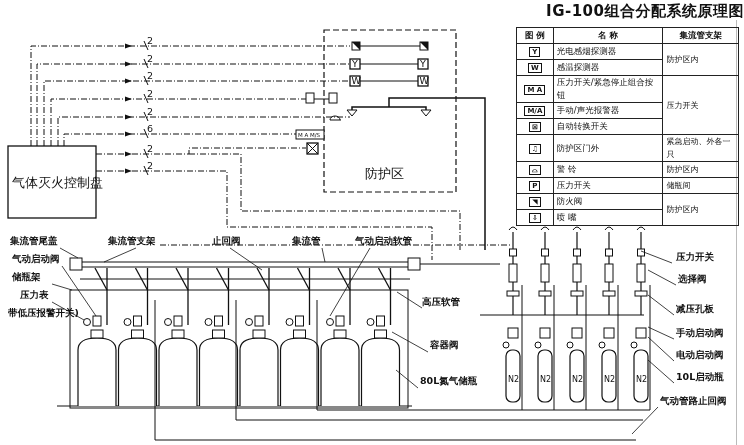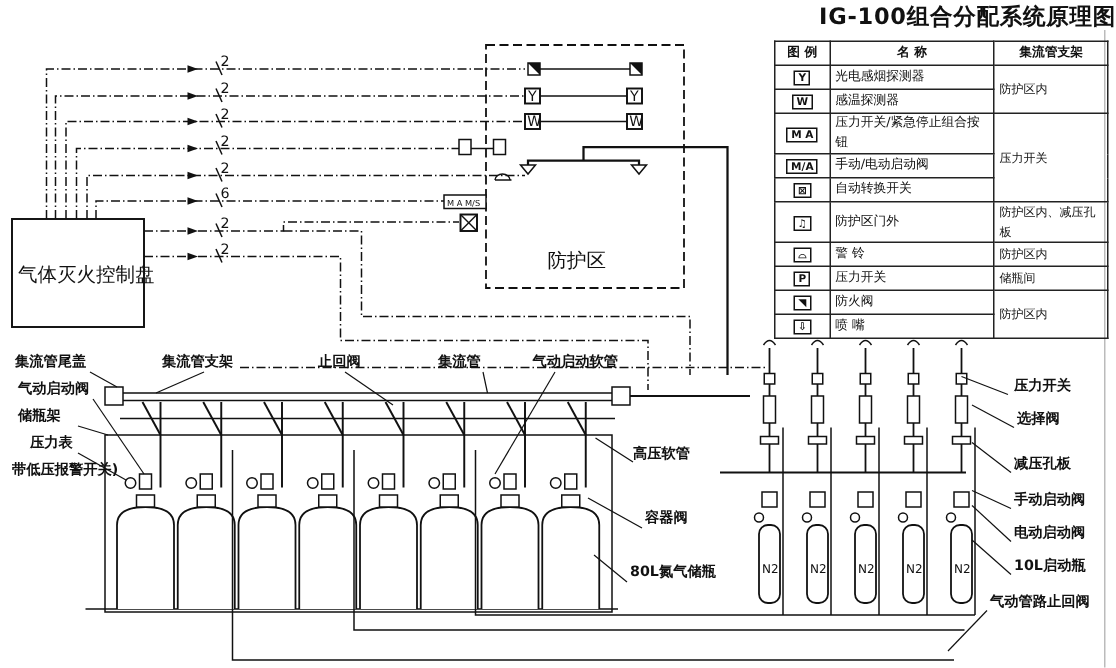--- a/index.html
+++ b/index.html
@@ -270,30 +270,30 @@
         <td class="sym"><span class="symbox">W</span></td>
         <td class="name">感温探测器</td>
       </tr>
       <tr>
         <td class="sym"><span class="symbox">M A</span></td>
         <td class="name">压力开关/紧急停止组合按钮</td>
         <td class="loc" rowspan="3">压力开关</td>
       </tr>
       <tr>
         <td class="sym"><span class="symbox">M/A</span></td>
-        <td class="name">手动/电动启动阀</td>
+        <td class="name">手动/声光报警器</td>
       </tr>
       <tr>
         <td class="sym"><span class="symbox">⊠</span></td>
         <td class="name">自动转换开关</td>
       </tr>
       <tr>
         <td class="sym"><span class="symbox">♫</span></td>
         <td class="name">防护区门外</td>
-        <td class="loc" rowspan="1">防护区内、减压孔板</td>
+        <td class="loc" rowspan="1">紧急启动、外各一只</td>
       </tr>
       <tr>
         <td class="sym"><span class="symbox">⌓</span></td>
         <td class="name">警 铃</td>
         <td class="loc" rowspan="1">防护区内</td>
       </tr>
       <tr>
         <td class="sym"><span class="symbox">P</span></td>
         <td class="name">压力开关</td>
         <td class="loc" rowspan="1">储瓶间</td>

